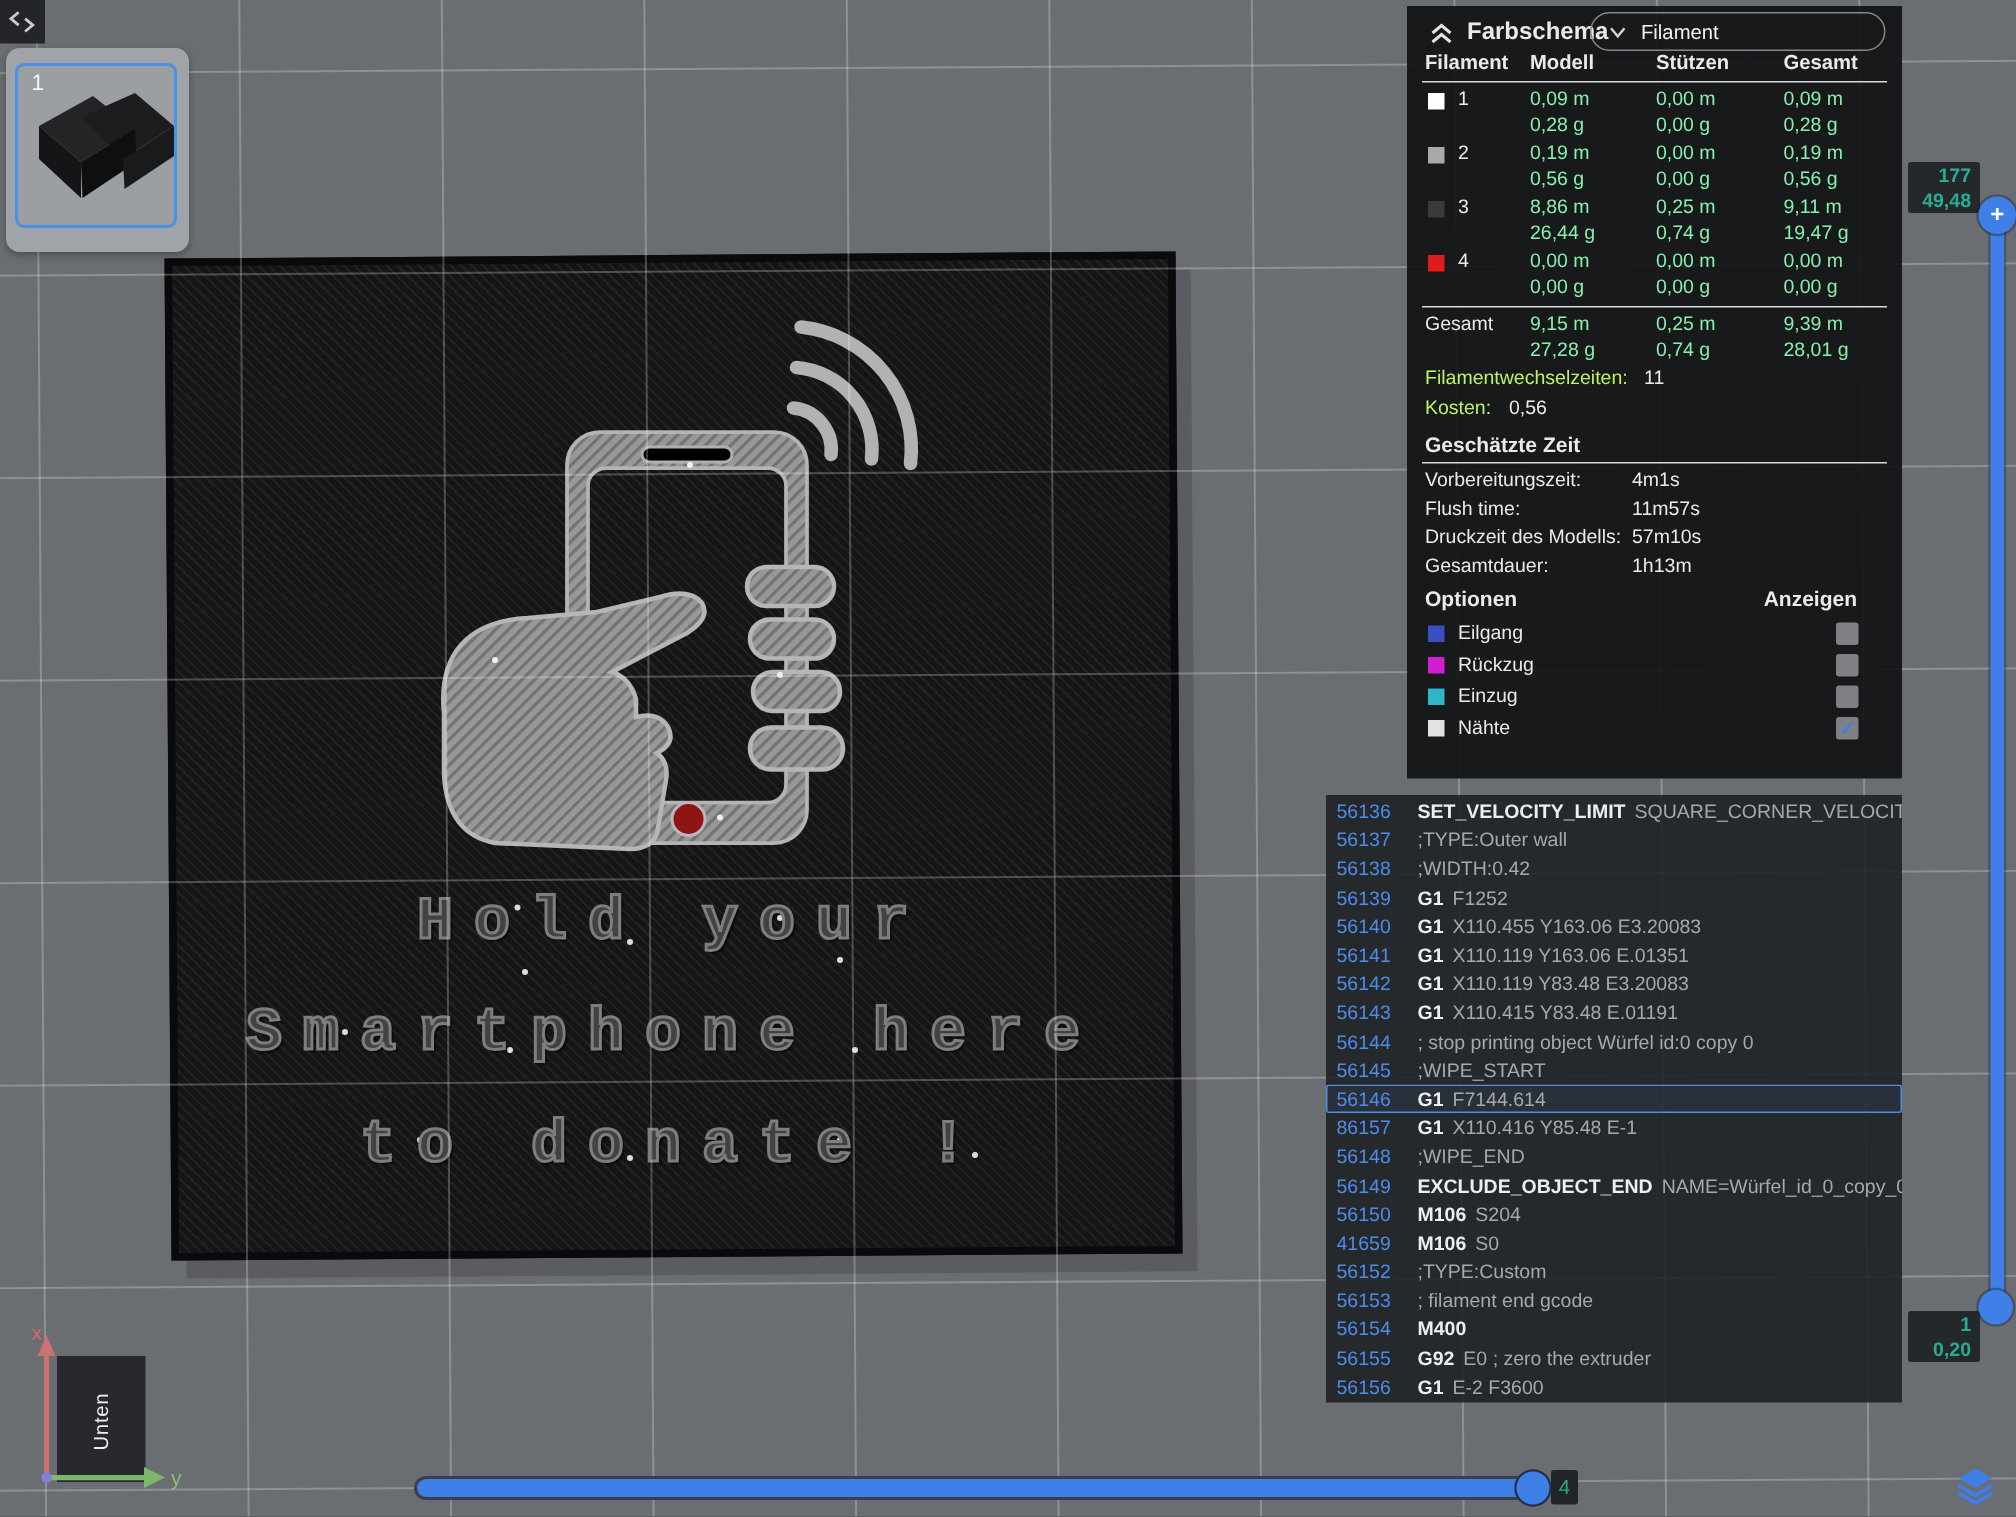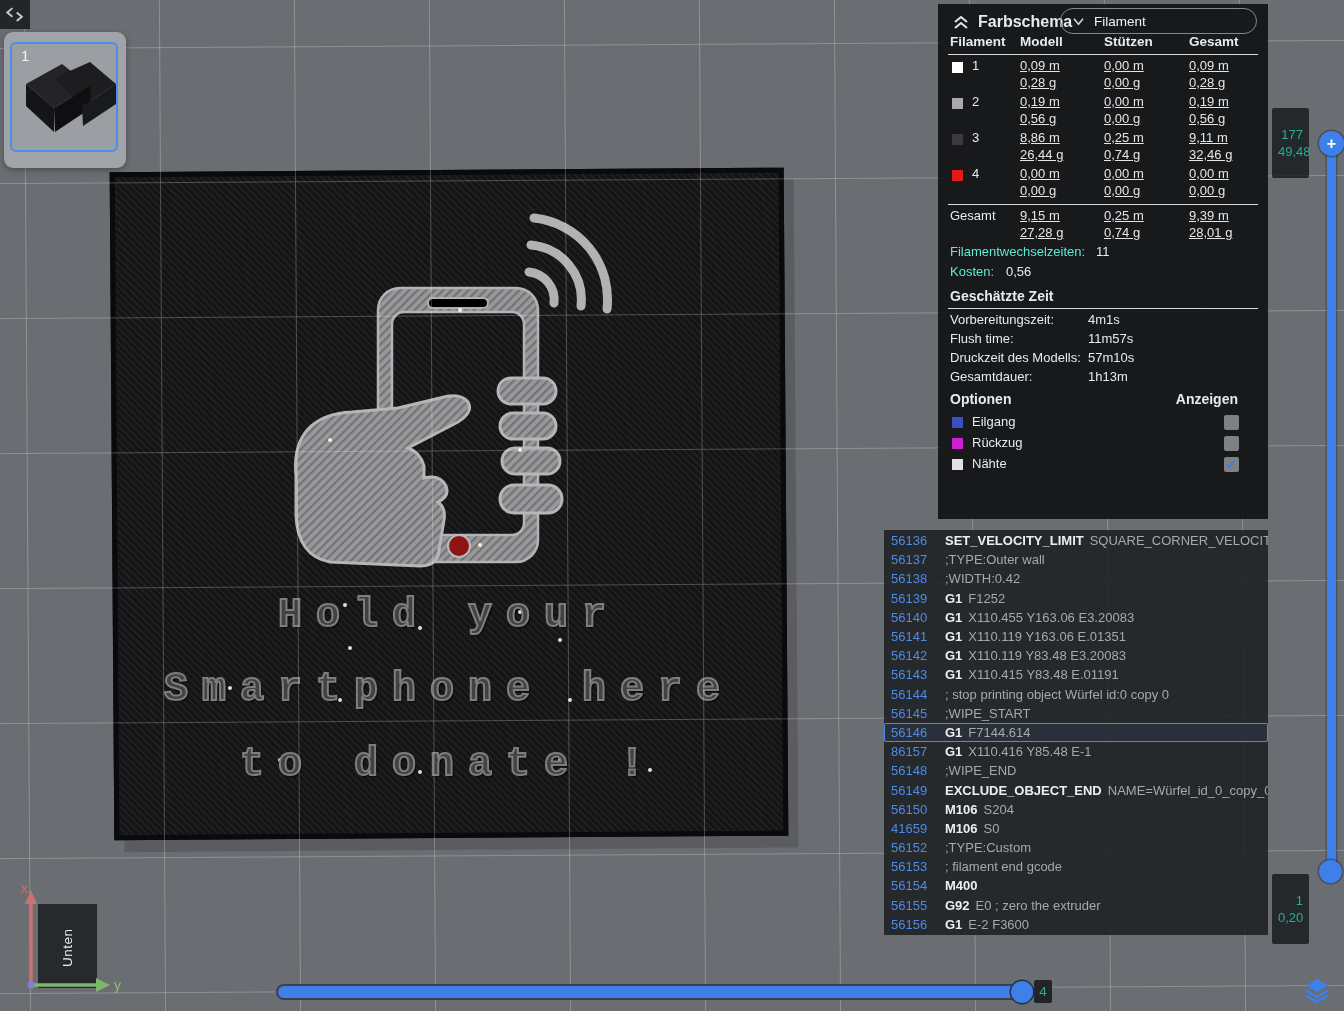--- a/index.html
+++ b/index.html
@@ -39,25 +39,25 @@
   .cpanel .abs{position:absolute;}
   .cp-title{left:40px;top:9px;font-size:16px;font-weight:bold;}
   .cp-drop{left:122px;top:4px;width:197px;height:26px;border:1px solid #84878c;border-radius:13px;
     display:flex;align-items:center;padding-left:11px;gap:9px;font-size:13.5px;color:#f0f2f4;}
   .th{top:30px;font-weight:bold;font-size:13.5px;}
   .hline{left:10px;width:310px;height:1px;background:#d8dadc;}
   #filament-rows{position:absolute;left:0;top:53px;width:330px;}
   .f-row{position:relative;height:36px;}
   .f-swatch{position:absolute;left:14px;top:5px;width:11px;height:11px;}
   .f-id{position:absolute;left:34px;top:0;line-height:17px;}
-  .f-cell{position:absolute;top:0;line-height:17px;color:#e5e5e5;text-decoration:underline;}
+  .f-cell{position:absolute;top:0;line-height:17px;color:#86efac;}
   .f-col-model{left:82px;} .f-col-sup{left:166px;} .f-col-tot{left:251px;}
   .f-label{position:absolute;left:12px;top:0;line-height:17px;}
   #total-row{position:absolute;left:0;top:203px;width:330px;}
-  .kv-label{color:#5eead4;} .kv-val{color:#e8eaec;}
+  .kv-label{color:#bef264;} .kv-val{color:#e8eaec;}
   .sec-title{font-weight:bold;font-size:14px;}
   #time-rows{position:absolute;left:0;top:308px;width:330px;}
   .t-row{position:relative;height:19px;}
   .t-label{position:absolute;left:12px;} .t-val{position:absolute;left:150px;}
   #option-rows{position:absolute;left:0;top:409px;width:330px;}
   .o-row{position:relative;height:21px;padding-left:22px;}
   .o-swatch{position:absolute;left:14px;top:4px;width:11px;height:11px;}
   .o-label{position:absolute;left:34px;top:1px;}
   .o-box{position:absolute;right:29px;top:2px;width:15px;height:15px;background:#7e8084;border-radius:2px;
     display:flex;align-items:center;justify-content:center;font-size:13px;font-weight:bold;color:#3b82e0;}
@@ -71,22 +71,22 @@
   .g-cmd{color:#eceef0;font-weight:bold;margin-left:14px;}
   .g-args{color:#a5a9ad;margin-left:6px;}
   .g-comment{color:#a5a9ad;margin-left:14px;}
 
   
   .vtrack{position:absolute;left:1327px;top:143px;width:9px;height:729px;background:#3e7fe8;
     border-radius:4px;z-index:10;box-shadow:0 0 0 1.5px rgba(25,35,55,.35);}
   .vhandle{position:absolute;width:25px;height:25px;border-radius:50%;background:#3e7fe8;z-index:11;
     box-shadow:0 0 0 1.5px rgba(25,35,55,.4);display:flex;align-items:center;justify-content:center;
     color:#fff;font-size:16px;font-weight:bold;line-height:1;}
-  .slider-tag{position:absolute;width:37px;background:rgba(18,20,23,.78);border-radius:2px;z-index:10;
-    color:#2aab96;font-size:13px;line-height:17px;text-align:right;padding:18px 6px;}
+  .slider-tag{position:absolute;width:48px;background:rgba(18,20,23,.78);border-radius:2px;z-index:10;
+    color:#2aab96;font-size:13px;line-height:17px;text-align:right;padding:0 6px;font-weight:bold;}
   .htrack{position:absolute;left:278px;top:986px;width:752px;height:12px;background:#3e7fe8;
     border-radius:6px;z-index:10;box-shadow:0 0 0 2px #3c3f43;}
   .hhandle{position:absolute;left:1011px;top:981px;width:22px;height:22px;border-radius:50%;
     background:#3e7fe8;z-index:11;box-shadow:0 0 0 1.5px #23304a;}
   .hvalue{position:absolute;left:1034px;top:980px;width:18px;height:23px;background:#222427;
     border-radius:2px;z-index:10;color:#2aab96;font-size:13.5px;display:flex;align-items:center;
     justify-content:center;}
   .layers-btn{position:absolute;left:1303px;top:976px;width:28px;height:28px;z-index:10;}
 
   .gizmo{position:absolute;left:8px;top:878px;z-index:10;}
@@ -237,21 +237,21 @@
           <div class="f-cell f-col-model">
             <div>8,86 m</div>
             <div>26,44 g</div>
           </div>
           <div class="f-cell f-col-sup">
             <div>0,25 m</div>
             <div>0,74 g</div>
           </div>
           <div class="f-cell f-col-tot">
             <div>9,11 m</div>
-            <div>32,46 g</div>
+            <div>19,47 g</div>
           </div>
         </div>
         <div class="f-row">
           <span class="f-swatch" style="background: rgb(225, 27, 27);"></span>
           <span class="f-id">4</span>
           <div class="f-cell f-col-model">
             <div>0,00 m</div>
             <div>0,00 g</div>
           </div>
           <div class="f-cell f-col-sup">
@@ -314,20 +314,25 @@
     <div class="abs sec-title" style="right:30px;top:387px">Anzeigen</div>
     <div id="option-rows">
         <div class="o-row">
           <span class="o-swatch" style="background: rgb(58, 79, 194);"></span>
           <span class="o-label">Eilgang</span>
           <span class="o-box"></span>
         </div>
         <div class="o-row">
           <span class="o-swatch" style="background: rgb(210, 30, 210);"></span>
           <span class="o-label">Rückzug</span>
+          <span class="o-box"></span>
+        </div>
+        <div class="o-row">
+          <span class="o-swatch" style="background: rgb(47, 180, 201);"></span>
+          <span class="o-label">Einzug</span>
           <span class="o-box"></span>
         </div>
         <div class="o-row">
           <span class="o-swatch" style="background: rgb(226, 226, 228);"></span>
           <span class="o-label">Nähte</span>
           <span class="o-box">✓</span>
         </div>
       </div>
   </aside>
 

